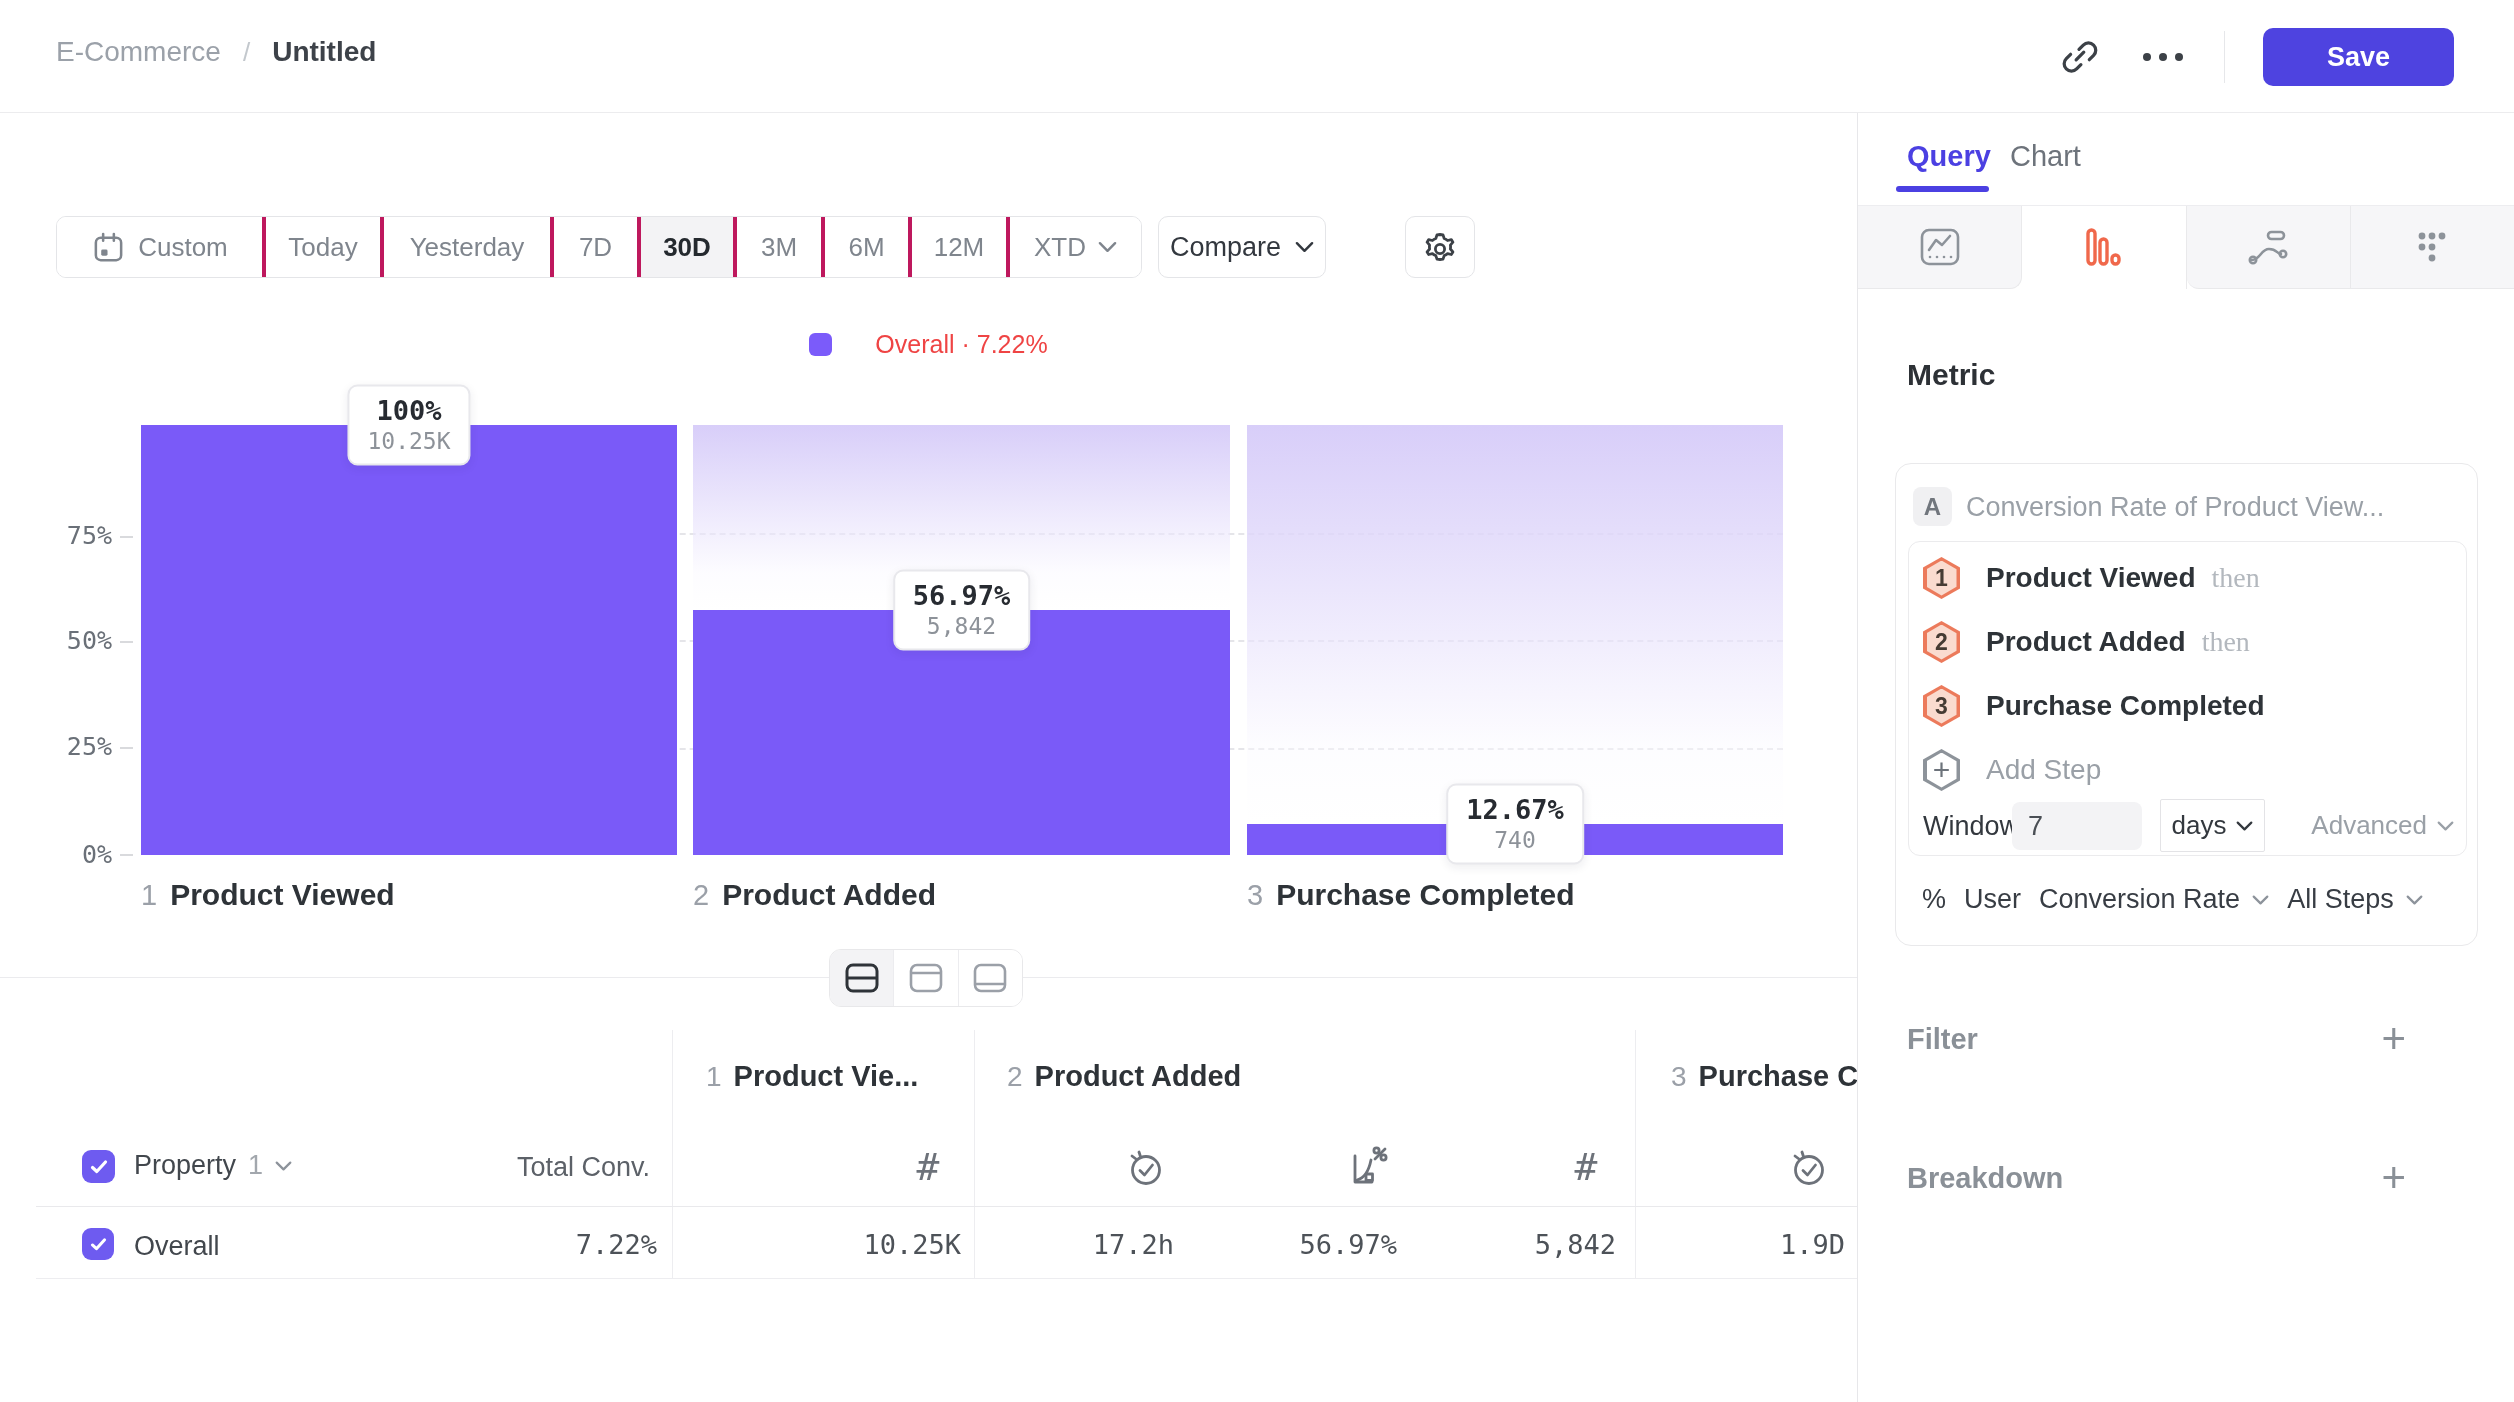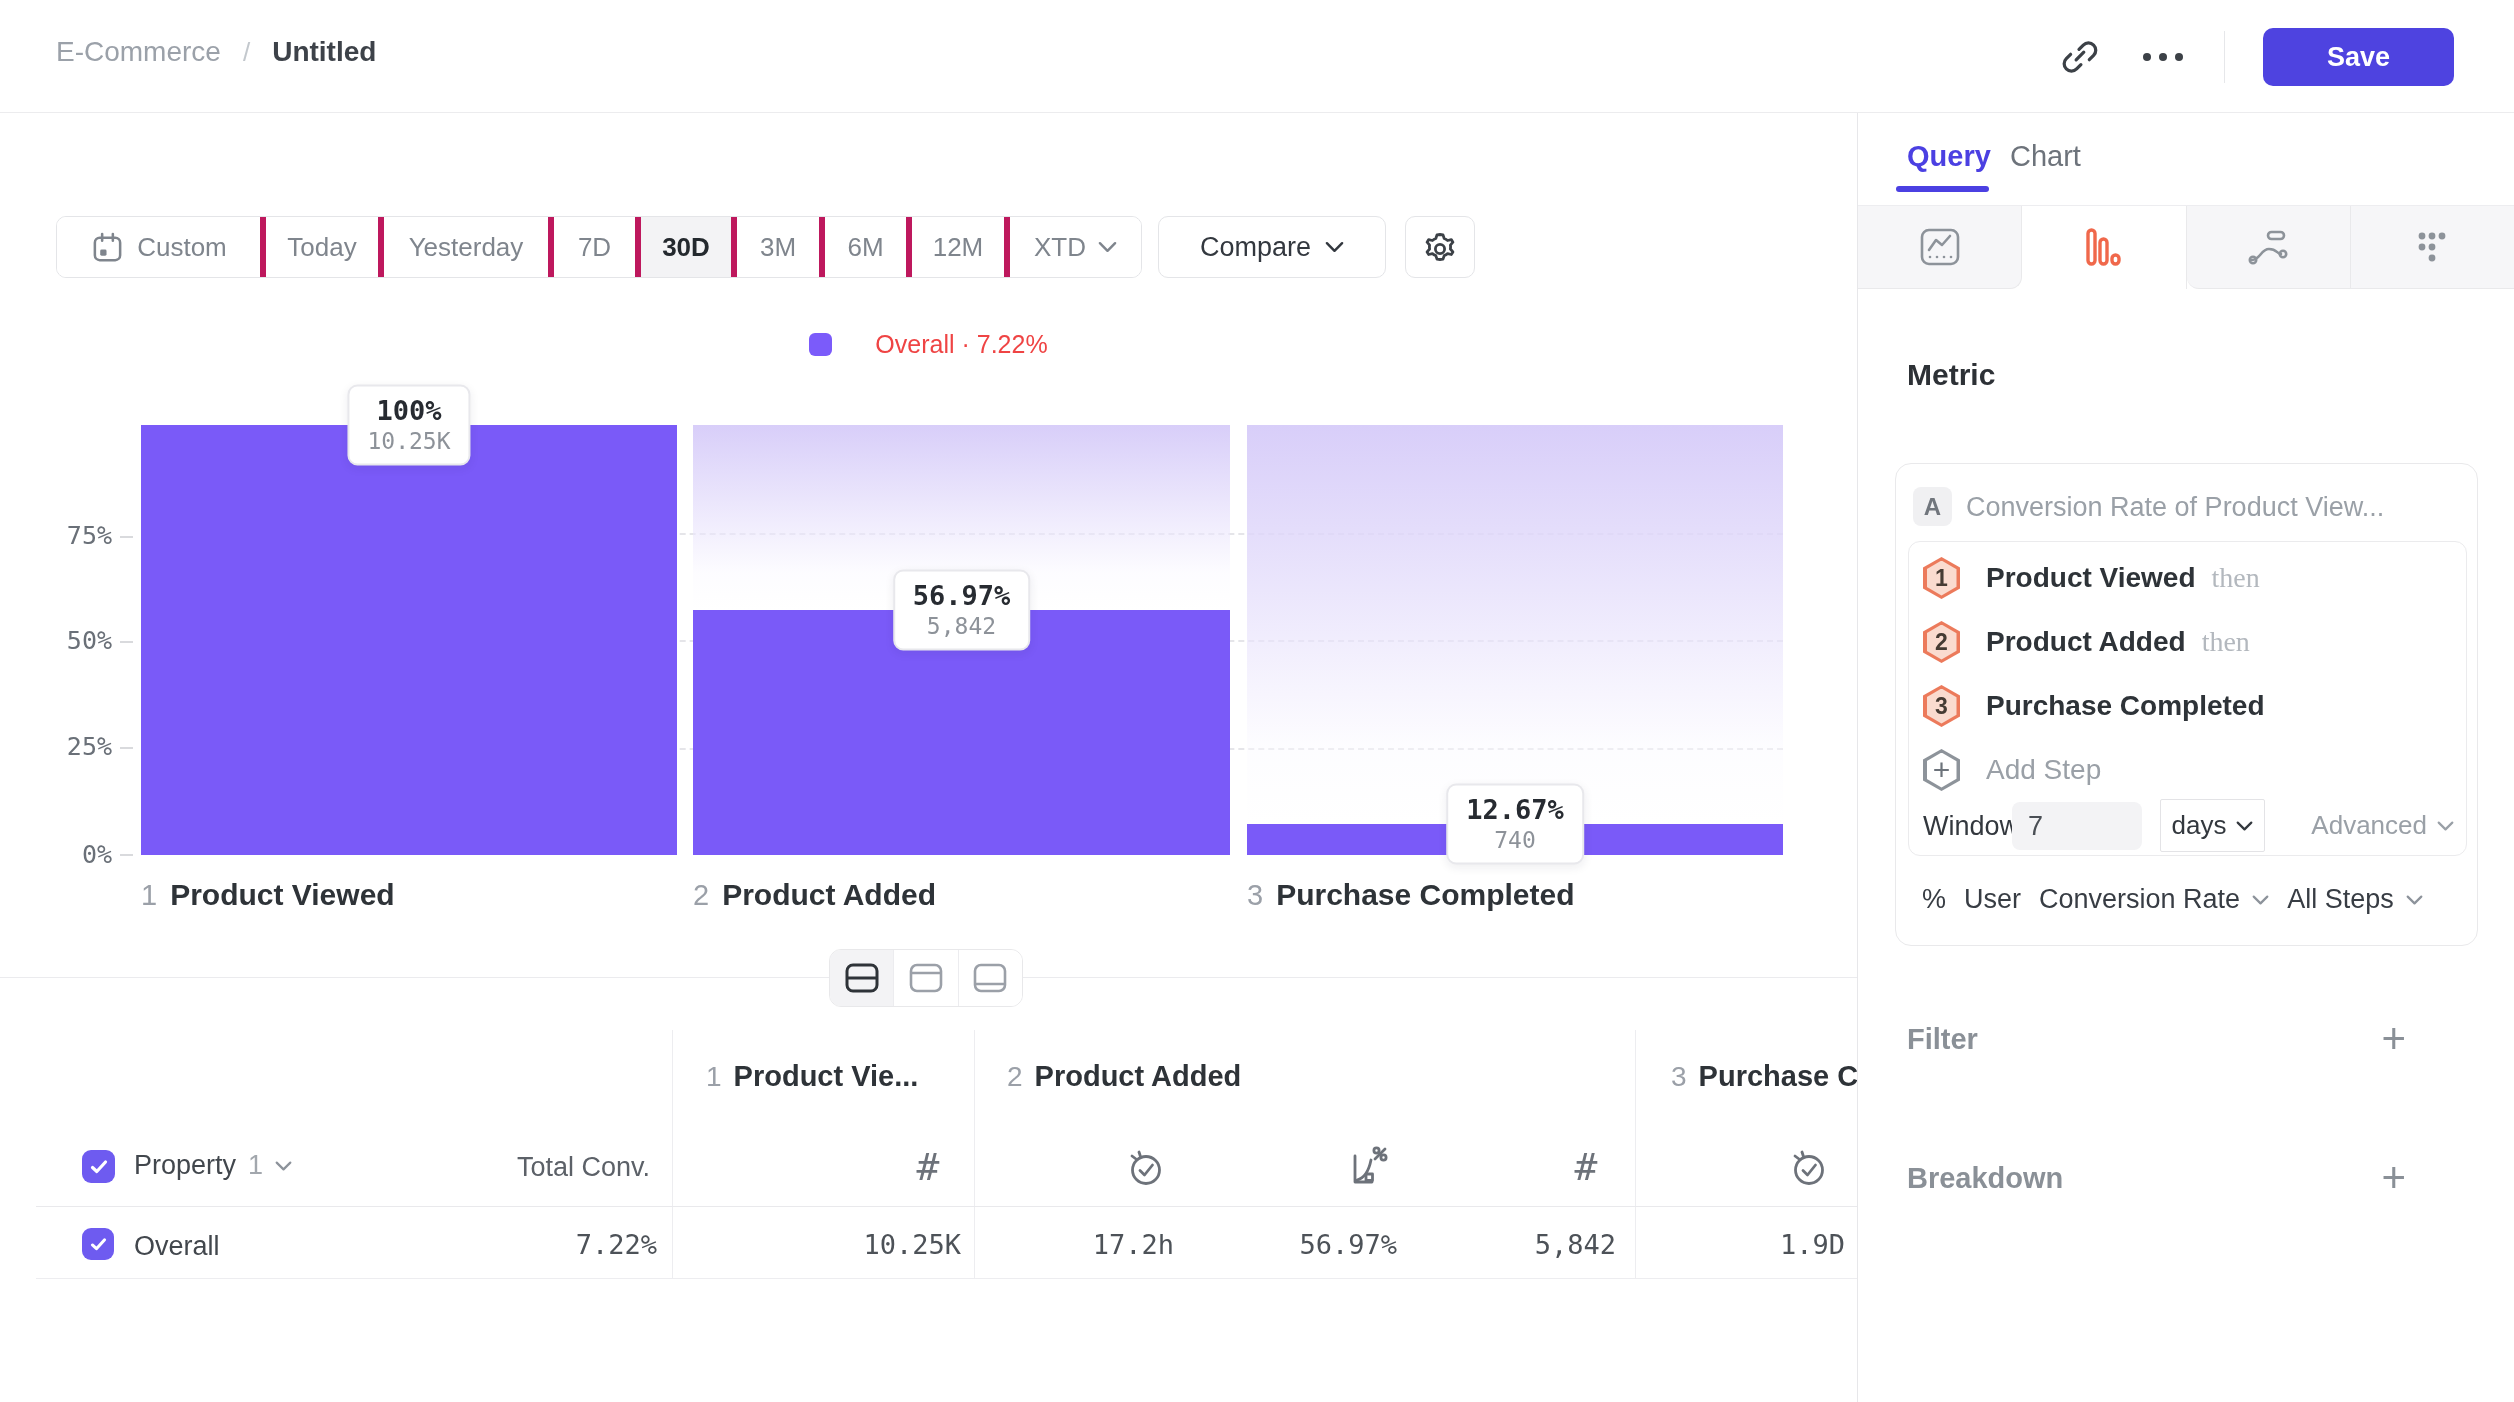--- a/index.html
+++ b/index.html
@@ -17,21 +17,21 @@
   .hdr-actions { position:absolute; right:60px; top:26px; height:62px; display:flex; align-items:center; gap:38px; }
   .icon-btn { width:46px; height:46px; display:flex; align-items:center; justify-content:center; border:none; background:none; cursor:pointer; }
   .hdr-divider { width:1px; height:52px; background:#e6e7ea; }
   .save-btn { width:191px; height:58px; border:none; border-radius:10px; background:#4e43e0; color:#fff;
               font-size:27px; font-weight:600; font-family:inherit; cursor:pointer; }
 
   
   .seg { position:absolute; left:56px; top:216px; height:62px; display:flex; background:#fff;
          border:1px solid #e4e5e8; border-radius:10px; overflow:hidden; }
   .seg-item { display:flex; align-items:center; justify-content:center; gap:12px; font-size:26px; color:#7f858d;
-              border-right:6px solid #be185d; cursor:pointer; background:#fff; }
+              border-right:4px solid #be185d; cursor:pointer; background:#fff; }
   .seg-item:last-child { border-right:none; }
   .seg-item.selected { background:#f3f3f5; color:#24292e; font-weight:700; }
   .btn { position:absolute; top:216px; height:62px; display:flex; align-items:center; justify-content:center; gap:14px;
          background:#fff; border:1px solid #e4e5e8; border-radius:10px; font-size:27px; color:#33383f; cursor:pointer; }
   .chev { width:19px; height:12px; fill:none; stroke:currentColor; stroke-width:2.6; stroke-linecap:round; stroke-linejoin:round; flex:none; }
   .chev-gray { color:#8d939b; }
 
   
   .legend { position:absolute; left:0; top:330px; width:1857px; display:flex; align-items:center; justify-content:center; gap:15px; }
   .legend-swatch { width:23px; height:23px; border-radius:6px; background:#7b5bfa; }
@@ -175,21 +175,21 @@
     <div class="seg-item" style="width:87px">6M</div>
     <div class="seg-item" style="width:98px">12M</div>
     <div class="seg-item" style="width:131px">
       <span>XTD</span>
       <svg class="chev" viewBox="0 0 20 12">
           <polyline points="2,2 10,10 18,2"></polyline>
         </svg>
     </div>
   </div>
 
-  <button class="btn" style="left:1158px; width:228px">
+  <button class="btn" style="left:1158px; width:168px">
     <span>Compare</span>
     <svg class="chev" viewBox="0 0 20 12">
         <polyline points="2,2 10,10 18,2"></polyline>
       </svg>
   </button>
 
   <button class="btn" style="left:1405px; width:70px">
     <svg width="38" height="38" viewBox="0 0 38 38" fill="none" stroke="#3c4147" stroke-width="2.8" stroke-linejoin="round">
       <path d="M19 4.5 l3 .4 1.2 3.6 a11 11 0 0 1 3.4 2 l3.7-.9 1.6 2.6 -2.5 2.9 a11 11 0 0 1 0 3.9 l2.5 2.9 -1.6 2.6 -3.7-.9 a11 11 0 0 1 -3.4 2 L22 29.1 l-3 .4 -3-.4 -1.2-3.5 a11 11 0 0 1 -3.4-2 l-3.7.9 -1.6-2.6 2.5-2.9 a11 11 0 0 1 0-3.9 L6.1 12.2 l1.6-2.6 3.7.9 a11 11 0 0 1 3.4-2 L16 4.9 Z" transform="translate(0,2)"></path>
       <circle cx="19" cy="19" r="4.6" transform="translate(0,2)"></circle>

